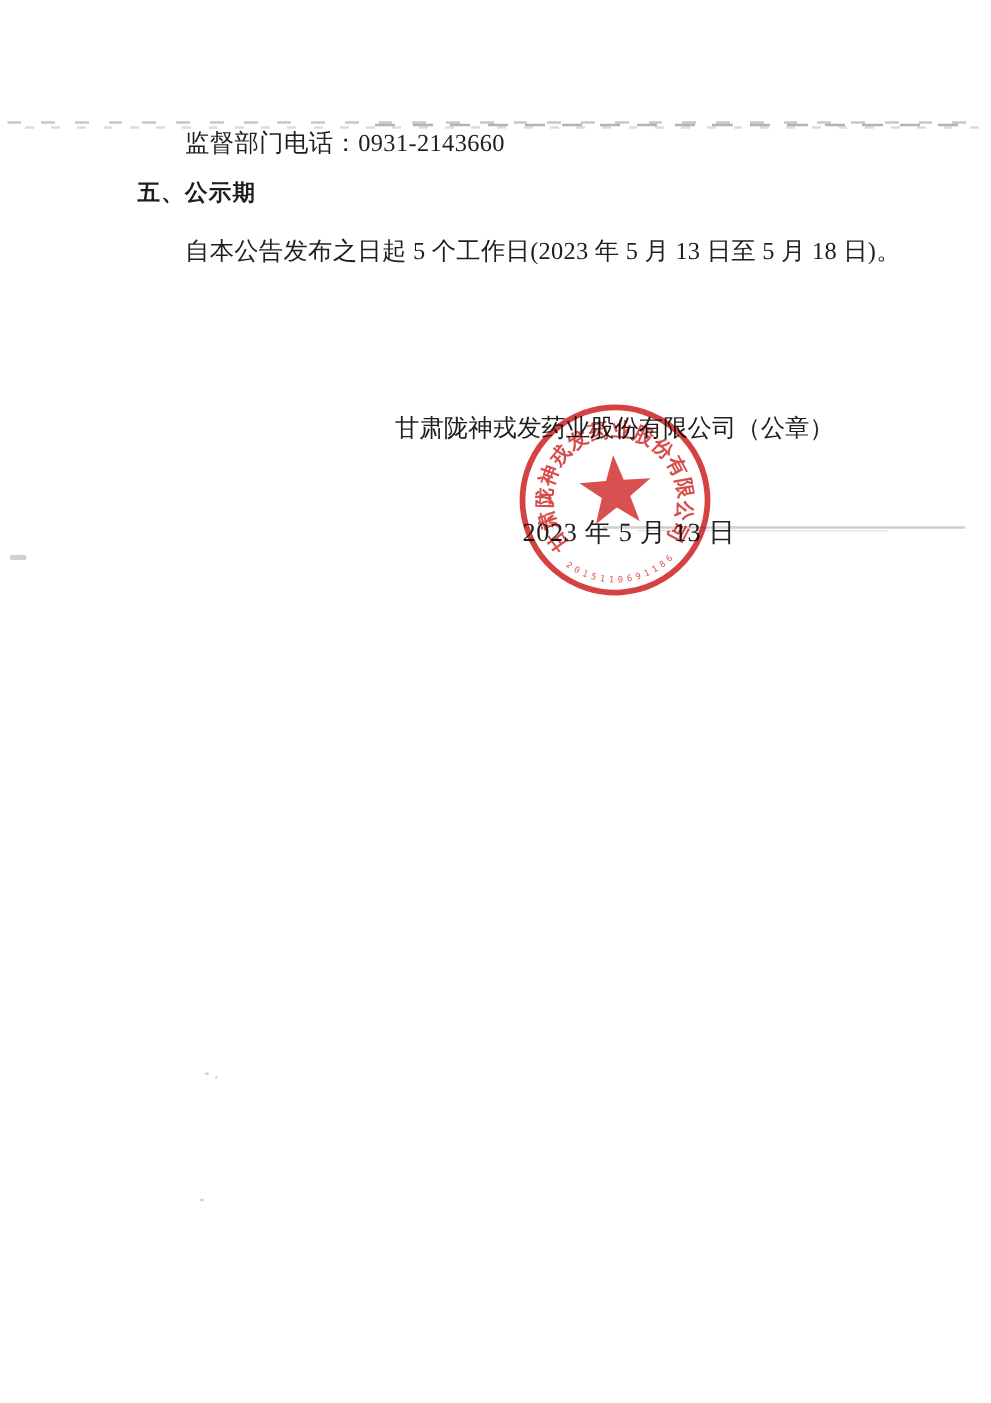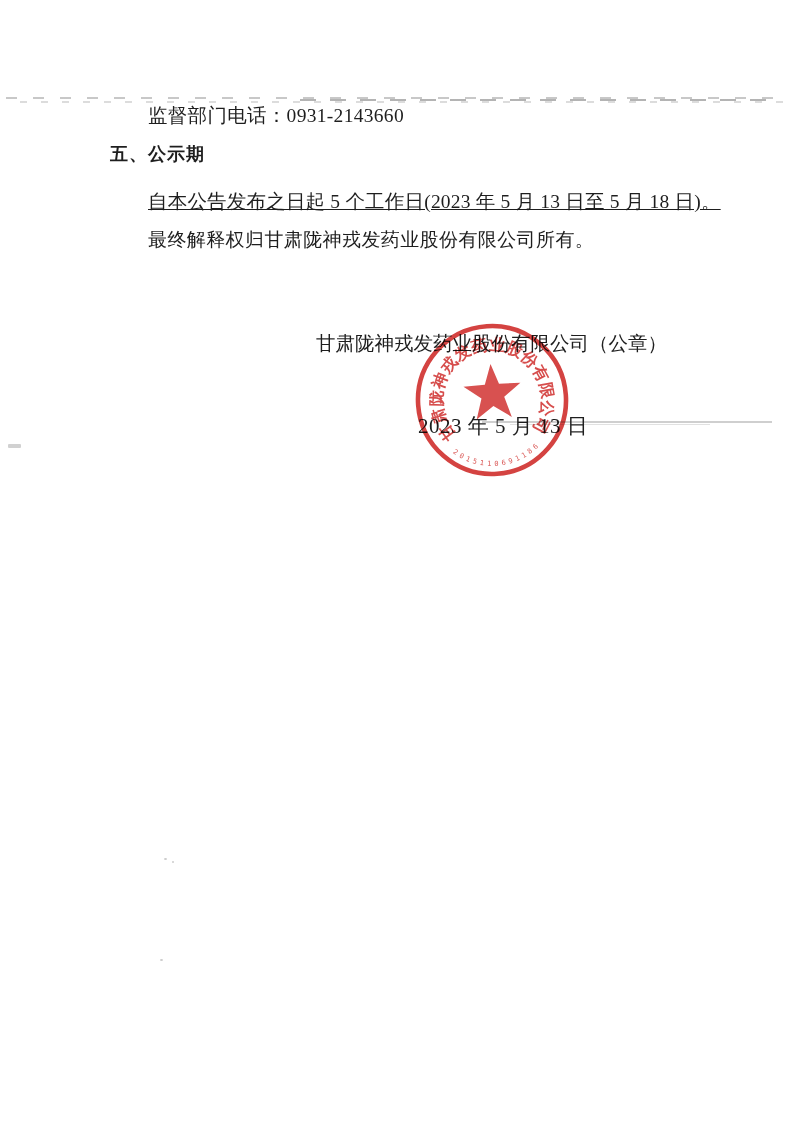--- a/index.html
+++ b/index.html
@@ -12,21 +12,21 @@
     position:relative;
     width:793px;height:1122px;
     background:#ffffff;
     overflow:hidden;
     font-family:"Liberation Serif","DejaVu Serif",serif;
     color:var(--text-color);
   }
   .line{position:absolute;white-space:nowrap;line-height:1.15;text-align:right;}
   .contact{left:148px;top:105px;font-size:19.5px;letter-spacing:0.3px;}
   .heading{left:110px;top:144px;font-size:18px;font-weight:700;letter-spacing:1px;}
-  .para1{left:148px;top:191px;font-size:19.5px;letter-spacing:0.2px;text-decoration:underline;}
+  .para1{left:148px;top:191px;font-size:19.5px;letter-spacing:0.2px;}
   .para2{
     left:148px;top:229px;font-size:19px;letter-spacing:0.4px;
     font-family:"Liberation Sans","DejaVu Sans",sans-serif;font-weight:500;
   }
   .signature{left:316px;top:333px;font-size:19.5px;letter-spacing:0px;}
   .date{left:418px;top:414px;font-size:21px;letter-spacing:0.5px;}
 
   
   .scan-band{
     position:absolute;left:6px;top:96px;width:781px;height:8px;
@@ -77,21 +77,20 @@
 <body>
 
 <div class="page">
 
   <div class="scan-band"></div>
   <div class="scan-band-dark"></div>
 
   <div class="line contact">监督部门电话：0931-2143660</div>
   <div class="line heading">五、公示期</div>
   <div class="line para1">自本公告发布之日起 5 个工作日(2023 年 5 月 13 日至 5 月 18 日)。</div>
-  <div class="line para2">最终解释权归甘肃陇神戎发药业股份有限公司所有。</div>
   <div class="line signature">甘肃陇神戎发药业股份有限公司（公章）</div>
 
   <div class="streak1"></div>
   <div class="streak2"></div>
 
   <div class="line date">2023 年 5 月 13 日</div>
 
   <div class="seal">
     <svg id="seal-svg" viewBox="0 0 160 160">
       <circle class="seal-circle" cx="80" cy="80" r="74"></circle>

